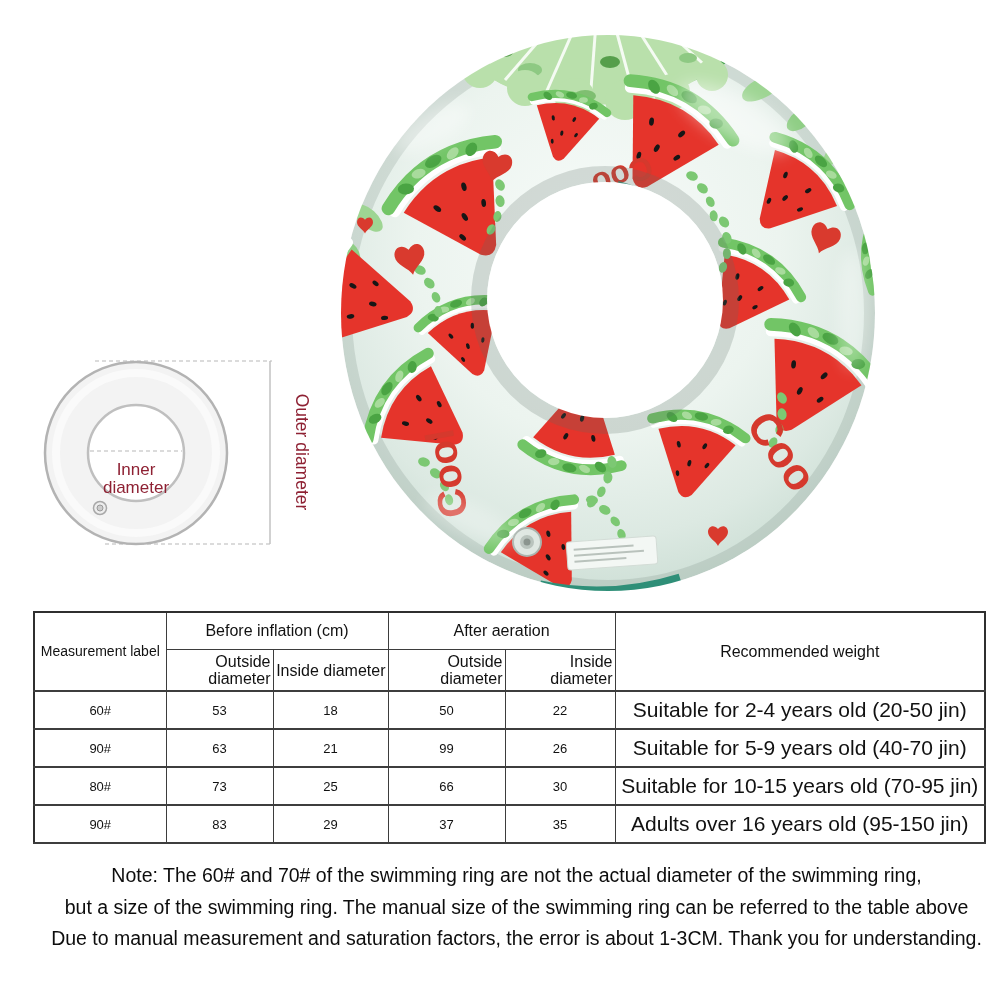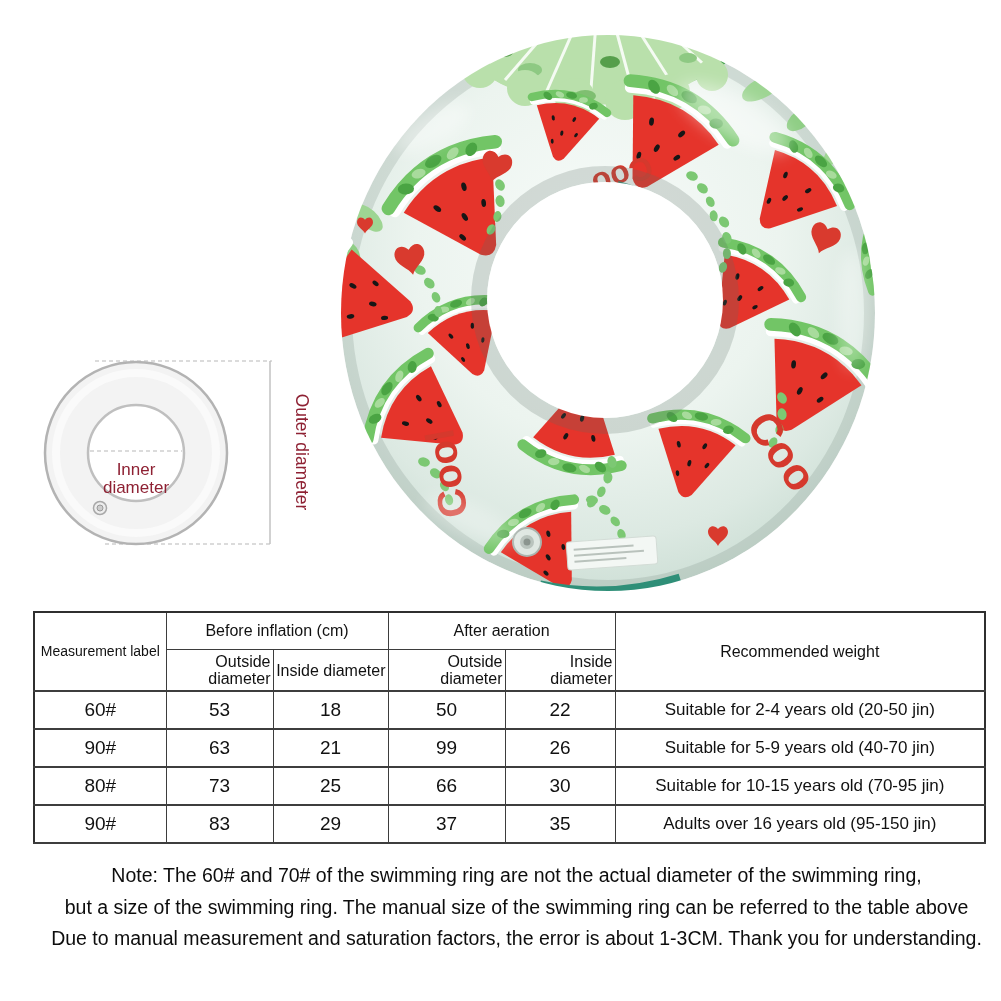--- a/index.html
+++ b/index.html
@@ -8,22 +8,22 @@
   .diagram-svg{position:absolute;left:30px;top:345px;width:280px;height:225px;}
   .ring-svg{position:absolute;left:330px;top:15px;width:580px;height:600px;}
   .tbl{position:absolute;left:33px;top:611px;width:951px;border-collapse:collapse;
        table-layout:fixed;background:#ffffff;border:2px solid #2f2f2f;}
   .tbl th,.tbl td{border:1px solid #3d3d3d;text-align:center;vertical-align:middle;
        padding:0 2px;color:#111111;font-weight:400;}
   .row-group th{height:36px;font-size:16px;}
   .row-group th.span-cell{font-size:14px;line-height:1.25;margin-left:16px;}
   .row-group th{border-bottom-width:1px;}
   .row-sub th{height:40px;font-size:16px;line-height:17px;border-top-width:1px;border-bottom-width:2px;text-align:right;}
-  .tbl tbody td{height:36px;font-size:19px;border-top-width:2px;border-bottom-width:2px;}
-  .tbl tbody td.weight{font-size:17px;}
+  .tbl tbody td{height:36px;font-size:13px;border-top-width:2px;border-bottom-width:2px;}
+  .tbl tbody td.weight{font-size:21px;}
   .note{position:absolute;left:0;top:860px;width:1001px;text-align:center;
         font-size:19.5px;line-height:31.5px;color:#0d0d0d;padding-left:16px;}
 </style>
 </head>
 <body>
 
 <div class="stage">
 
   <svg class="diagram-svg" viewBox="30 345 280 225">
     <g>

